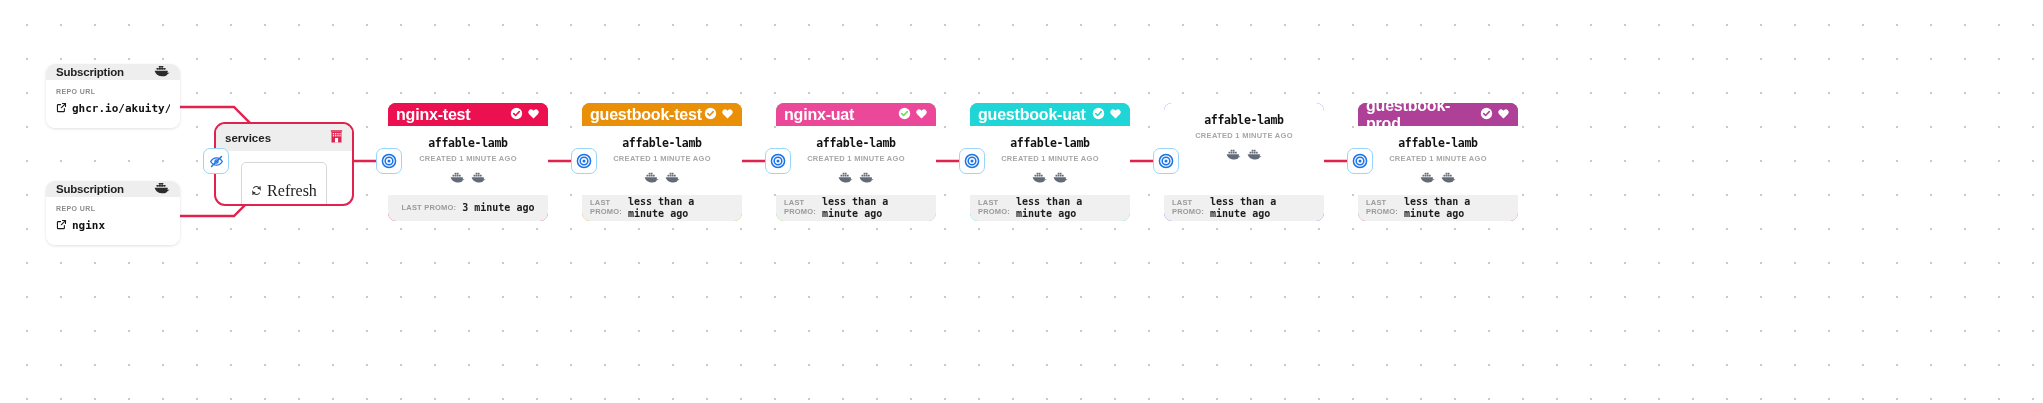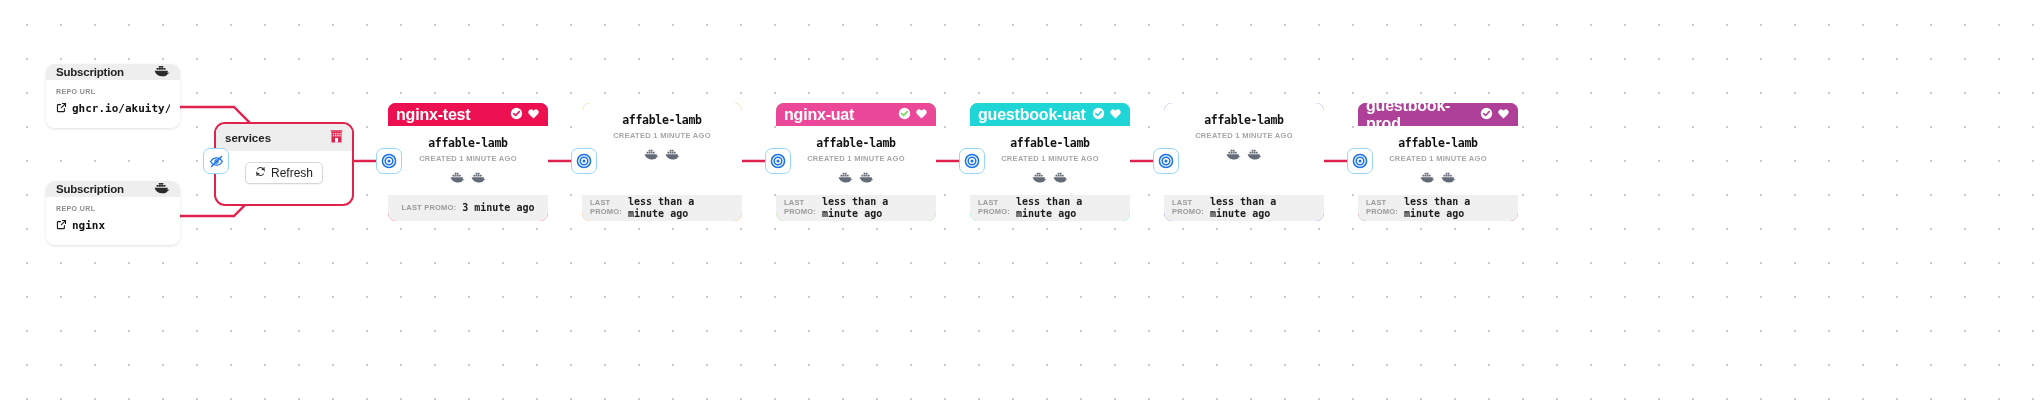--- a/index.html
+++ b/index.html
@@ -66,24 +66,25 @@
   .svc-head {
     background: #eeeeee; height: 27px;
     display: flex; align-items: center; justify-content: space-between;
     padding: 0 9px;
   }
   .svc-title { font-size: 11.5px; font-weight: bold; color: #1f1f1f; }
   .svc-body { display: flex; align-items: center; justify-content: center; padding-top: 11px; }
   .refresh-btn {
     display: inline-flex; align-items: center; gap: 5px;
     border: 1px solid #d6d6d6; border-radius: 5px;
-    background: #fff; padding: 3px 9px;
-    font-size: 12px; color: #242424;
+    background: #fff; padding: 19px 9px;
+    font-size: 16px; color: #242424;
     cursor: pointer;
     box-shadow: 0 1px 1px rgba(0,0,0,.04);
+    font-family: Liberation Serif, serif;
   }
 
   
   .stage {
     position: absolute;
     top: 103px;
     width: 160px; height: 118px;
     border-radius: 8px;
     background: #ffffff;
     overflow: hidden;
@@ -327,20 +328,36 @@
             </svg></span>
       </div>
     </div>
     <div class="stage-foot foot-inline" style="justify-content:center;">
       <span class="foot-label">LAST PROMO:</span>
       <span class="foot-value">3 minute ago</span>
     </div>
   </div>
 
   <div class="stage" style="left:582px; background:#e99008;">
+    <div class="stage-head" style="background:#e99008;">
+      <span class="stage-name">guestbook-test</span>
+      <span class="stage-icons">
+        <span>
+          <svg width="13" height="13" viewBox="0 0 16 16">
+              <circle cx="8" cy="8" r="7" fill="#fff"></circle>
+              <path d="M4.6 8.1 6.9 10.4 11.4 5.7" fill="none" stroke="#e99008" stroke-width="1.9" stroke-linecap="round" stroke-linejoin="round"></path>
+            </svg>
+        </span>
+        <span>
+          <svg width="13" height="13" viewBox="0 0 16 16">
+              <path fill="#fff" d="M8 14.2 2.4 8.6a3.4 3.4 0 0 1 4.8-4.8L8 4.6l.8-.8a3.4 3.4 0 0 1 4.8 4.8z"></path>
+            </svg>
+        </span>
+      </span>
+    </div>
     <div class="stage-mid">
       <div class="freight-name">affable-lamb</div>
       <div class="freight-created">CREATED 1 MINUTE AGO</div>
       <div class="whale-row">
         <span><svg width="15" height="12" viewBox="0 0 24 18">
               <g fill="#646b78">
                 <rect x="4" y="5.4" width="2.9" height="2.6" rx=".3"></rect>
                 <rect x="7.4" y="5.4" width="2.9" height="2.6" rx=".3"></rect>
                 <rect x="10.8" y="5.4" width="2.9" height="2.6" rx=".3"></rect>
                 <rect x="7.4" y="2.3" width="2.9" height="2.6" rx=".3"></rect>

